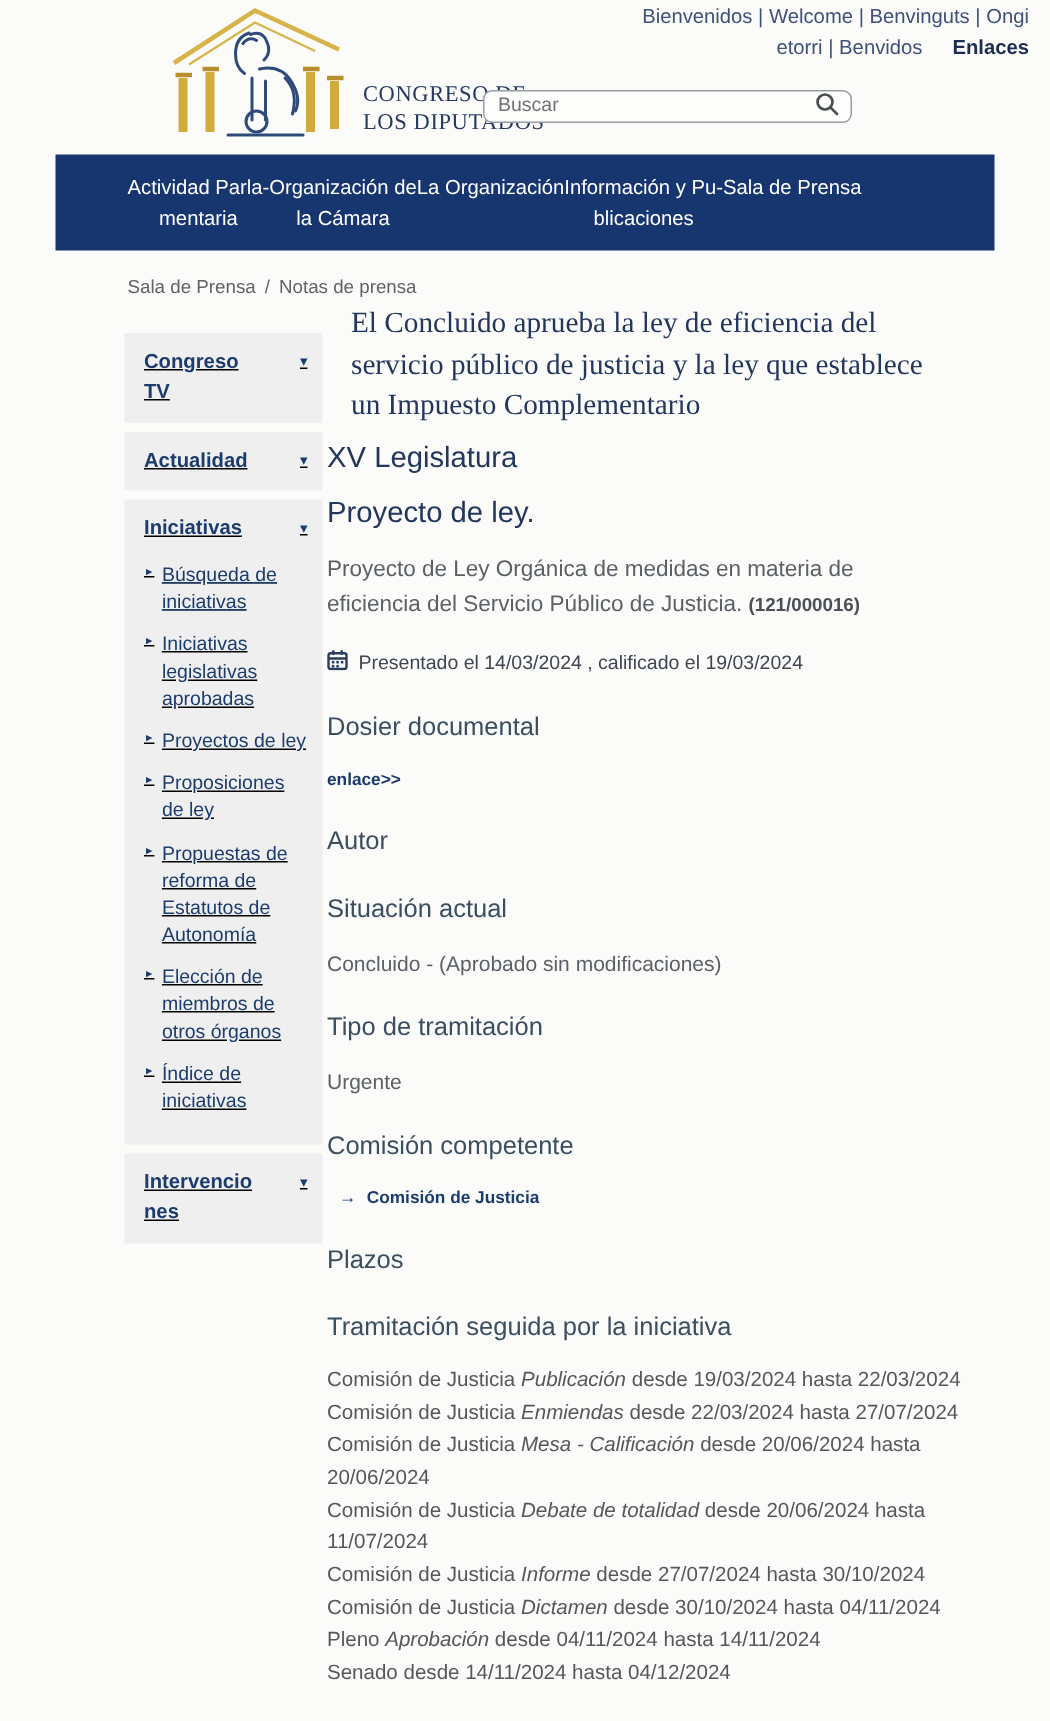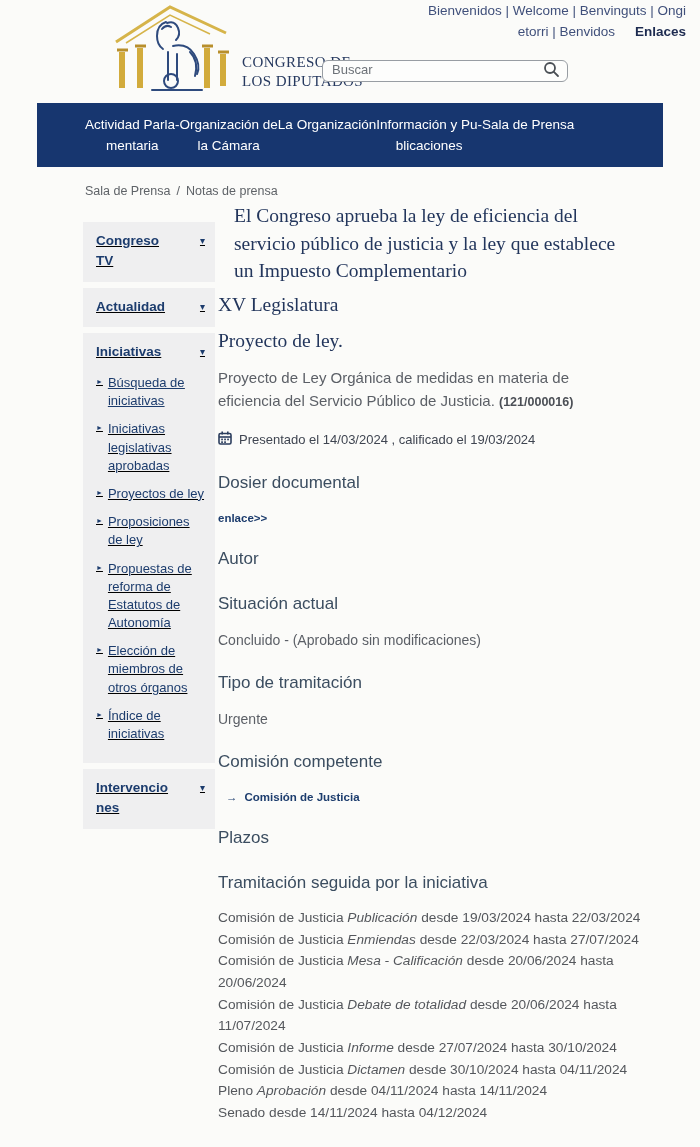--- a/index.html
+++ b/index.html
@@ -33,21 +33,21 @@
   .sb-label{font-weight:bold;color:#1c3c6d;font-size:13.5px;line-height:1.5;width:80px;word-break:break-word;}
   .caret{color:#1c3c6d;font-size:10px;margin-top:4px;margin-right:2px;}
   .sb-sub{list-style:none;margin:12px 0 0 0;padding:0;}
   .sb-sub li{display:flex;margin-bottom:10px;}
   .tri{color:#1c3c6d;font-size:7px;margin:4px 5px 0 0;}
   .sb-sub a{color:#1c3c6d;font-size:13px;line-height:1.4;text-decoration:none;width:100px;}
   .sb-sub a.active{text-decoration:underline;}
   
   .main{position:absolute;left:218px;top:198px;width:452px;}
   .title{font-family:"Liberation Serif",serif;color:#23365c;font-size:19.5px;line-height:1.42;font-weight:400;margin:4px 0 0 0;padding-left:16px;width:382px;}
-  .serif-line{font-family:Liberation Serif, serif;color:#23365c;font-size:19.5px;font-weight:400;}
+  .serif-line{font-family:Liberation Sans, sans-serif;color:#23365c;font-size:19.5px;font-weight:400;}
   .legislature{margin-top:9px;}
   .doctype{margin-top:14px;}
   .lead{margin-top:15px;max-width:400px;font-size:15px;line-height:1.5;color:#5b5f66;}
   .lead .ref{font-size:12.5px;font-weight:bold;color:#4b4f56;}
   .presented{margin-top:19px;display:flex;align-items:center;gap:7px;font-size:13px;color:#3f4551;}
   .sec-h{font-size:17px;font-weight:400;color:#3b4d60;margin-top:25px;}
   .mini-link{margin-top:19px;font-size:11.5px;font-weight:bold;color:#1c3c6d;}
   .arrow-link{margin-top:19px;font-size:13.5px;color:#55585e;padding-left:8px;}
   .arrow-link .arr{color:#1c3c6d;margin-right:7px;}
   .arrow-link.small{font-size:11.5px;font-weight:bold;color:#1c3c6d;}
@@ -207,21 +207,21 @@
   </div>
   <div class="sb-block">
     <div class="sb-head">
       <span class="sb-label">Intervenciones</span>
       <span class="caret">▾</span>
     </div>
   </div>
 </div>
 
 <div class="main">
-  <h1 class="title">El Congreso aprueba la ley de eficiencia del servicio público de justicia y la ley que establece un Impuesto Complementario</h1>
+  <h1 class="title">El Concluido aprueba la ley de eficiencia del servicio público de justicia y la ley que establece un Impuesto Complementario</h1>
   <div class="serif-line legislature">XV Legislatura</div>
   <div class="serif-line doctype">Proyecto de ley.</div>
 
   <p class="lead">
     <span>Proyecto de Ley Orgánica de medidas en materia de eficiencia del Servicio Público de Justicia.</span>
     <span class="ref">(121/000016)</span>
   </p>
 
   <div class="presented">
     <span>

